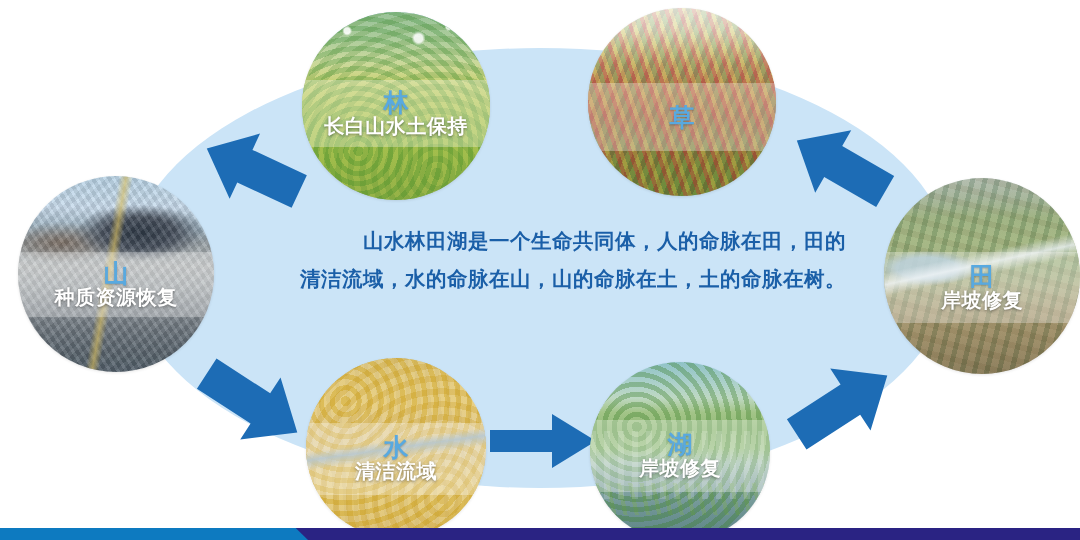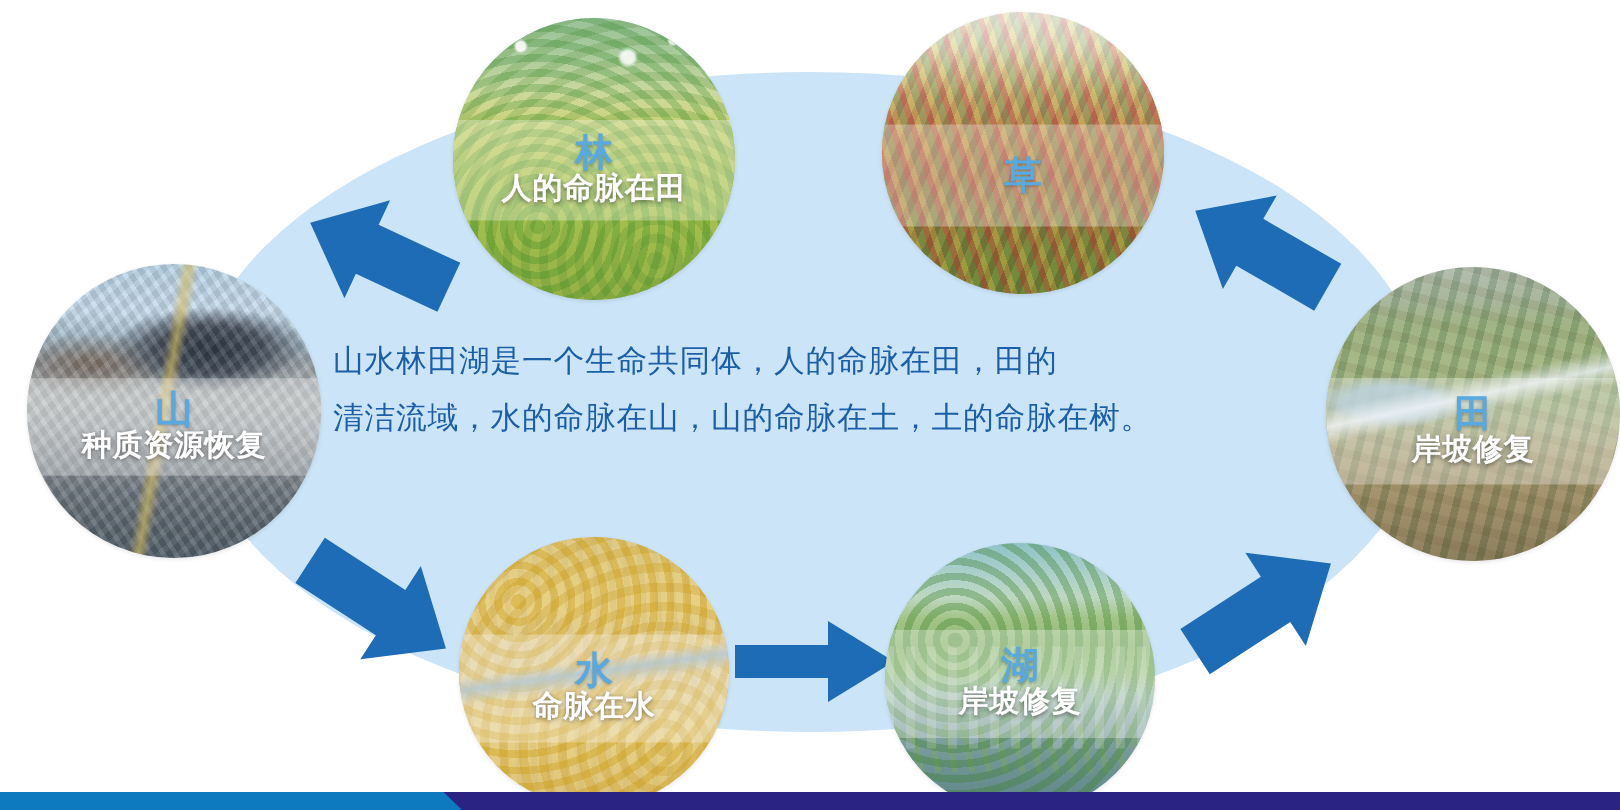--- a/index.html
+++ b/index.html
@@ -18,26 +18,26 @@
     position:absolute;
     left:128px;top:48px;
     width:824px;height:440px;
     border-radius:50%;
     background:#cbe4f7;
   }
 
   
   .hub-text{
     position:absolute;
-    left:222px;top:222px;
+    left:236px;top:222px;
     width:610px;
-    text-align:left;
+    text-align:right;
     color:#1a5fa8;
     font-size:20.5px;
-    font-weight:normal;
+    font-weight:bold;
     line-height:38px;
     letter-spacing:0.5px;
     text-shadow:0 0 1px rgba(255,255,255,.35);
   }
 
   
   .node{
     position:absolute;
     border-radius:50%;
     overflow:hidden;
@@ -242,21 +242,21 @@
     <div class="band">
       <span class="kanji">山</span>
       <span class="sub">种质资源恢复</span>
     </div>
   </div>
 
   <div class="node" id="node-lin">
     <div class="photo ph-lin"></div>
     <div class="band">
       <span class="kanji">林</span>
-      <span class="sub">人的命脉在田</span>
+      <span class="sub">长白山水土保持</span>
     </div>
   </div>
 
   <div class="node" id="node-cao">
     <div class="photo ph-cao"></div>
     <div class="band">
       <span class="kanji">草</span>
     </div>
   </div>
 
@@ -265,21 +265,21 @@
     <div class="band">
       <span class="kanji">田</span>
       <span class="sub">岸坡修复</span>
     </div>
   </div>
 
   <div class="node" id="node-shui">
     <div class="photo ph-shui"></div>
     <div class="band">
       <span class="kanji">水</span>
-      <span class="sub">命脉在水</span>
+      <span class="sub">清洁流域</span>
     </div>
   </div>
 
   <div class="node" id="node-hu">
     <div class="photo ph-hu"></div>
     <div class="band">
       <span class="kanji">湖</span>
       <span class="sub">岸坡修复</span>
     </div>
   </div>

